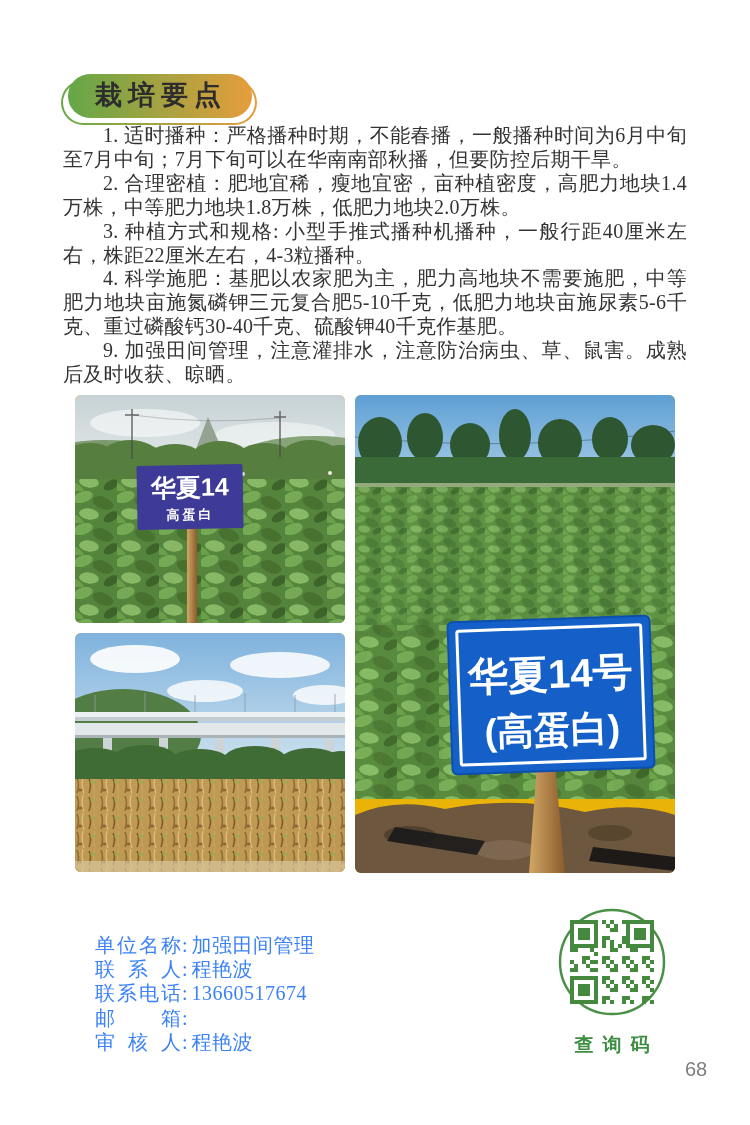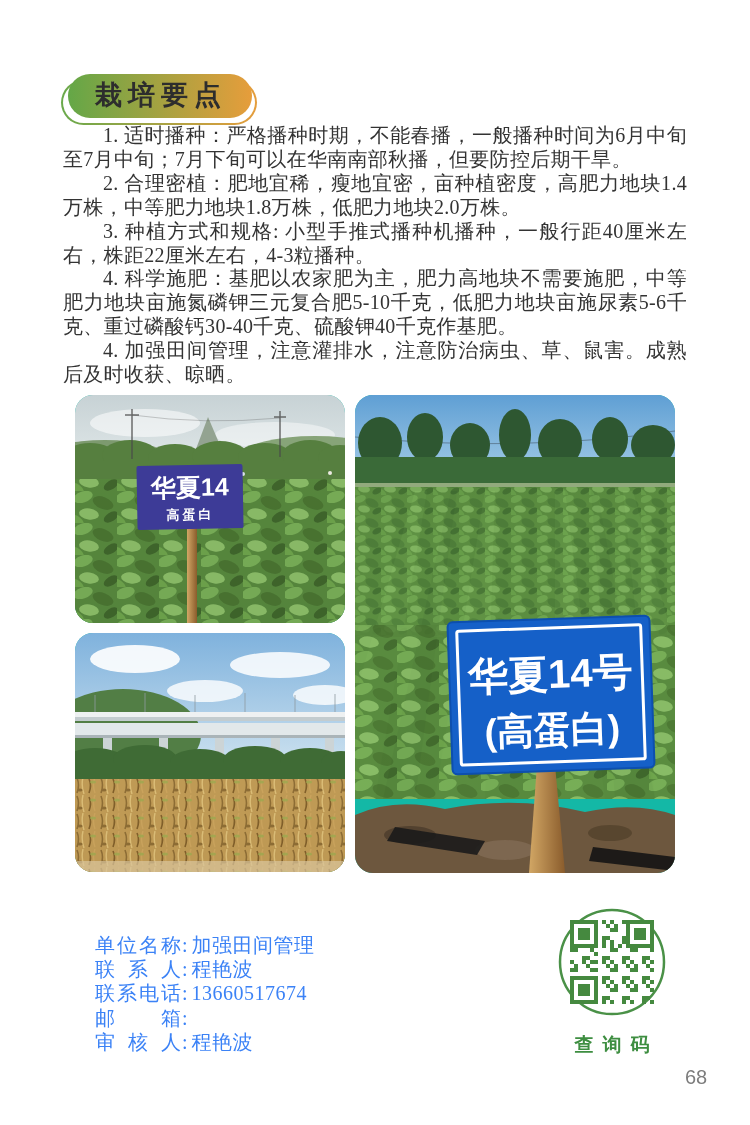--- a/index.html
+++ b/index.html
@@ -13,36 +13,36 @@
     background:linear-gradient(90deg,#69a94b,#e59d3c);}
   .badge-ring::before{content:"";position:absolute;inset:2px;border-radius:24px;background:#fff;}
   .badge{position:relative;display:inline-block;padding:8px 25px 9px 27px;border-radius:22px;
     background:linear-gradient(90deg,#64a747,#e69d3b);
     font-weight:bold;font-size:27px;line-height:1;letter-spacing:6px;color:#2d2d2d;}
   
   .body-text{position:absolute;left:63px;top:124px;width:624px;}
   .body-text p{margin:0;text-indent:2em;text-align:justify;
     font-size:20px;line-height:23.9px;letter-spacing:0.3px;color:#333;}
   
-  .photo{position:absolute;border-radius:18px;overflow:hidden;background:#14b8a6;}
+  .photo{position:absolute;border-radius:6px;overflow:hidden;background:#eab308;}
   .photo svg{display:block;}
   .sign-text{font-family:"Liberation Sans","DejaVu Sans",sans-serif;font-weight:bold;fill:#ffffff;}
   
   .contact{position:absolute;left:95px;top:932px;}
   .c-row{display:flex;align-items:baseline;height:24.2px;font-size:20px;color:#3b82f6;}
   .c-label{display:inline-block;width:86px;text-align:justify;text-align-last:justify;}
   .c-colon{margin:0 4px 0 1px;}
   .c-value{letter-spacing:0.5px;}
   
   .qr-block{position:absolute;left:556px;top:906px;width:112px;text-align:center;}
   .qr-label{margin-top:10px;font-weight:bold;font-size:19px;letter-spacing:9px;
     padding-left:9px;color:#3e8e41;}
   
   .page-num{position:absolute;left:676px;top:1058px;width:40px;text-align:center;
-    font-family:"Liberation Sans","DejaVu Sans",sans-serif;font-size:20px;color:#7d7d7d;margin-top:8px;}
+    font-family:"Liberation Sans","DejaVu Sans",sans-serif;font-size:20px;color:#7d7d7d;}
 </style>
 </head>
 <body>
 
 <div class="page">
 
   <svg width="0" height="0" style="position:absolute" aria-hidden="true">
     <defs>
       <linearGradient id="sky1" x1="0" y1="0" x2="0" y2="1">
         <stop offset="0" stop-color="#c7d2d5"></stop>
@@ -103,21 +103,21 @@
   <div class="badge-wrap" style="left:68px;top:74px;">
     <div class="badge-ring"></div>
     <div class="badge">栽培要点</div>
   </div>
 
   <div class="body-text">
     <p>1. 适时播种：严格播种时期，不能春播，一般播种时间为6月中旬至7月中旬；7月下旬可以在华南南部秋播，但要防控后期干旱。</p>
     <p>2. 合理密植：肥地宜稀，瘦地宜密，亩种植密度，高肥力地块1.4万株，中等肥力地块1.8万株，低肥力地块2.0万株。</p>
     <p>3. 种植方式和规格: 小型手推式播种机播种，一般行距40厘米左右，株距22厘米左右，4-3粒播种。</p>
     <p>4. 科学施肥：基肥以农家肥为主，肥力高地块不需要施肥，中等肥力地块亩施氮磷钾三元复合肥5-10千克，低肥力地块亩施尿素5-6千克、重过磷酸钙30-40千克、硫酸钾40千克作基肥。</p>
-    <p>4. 加强田间管理，注意灌排水，注意防治病虫、草、鼠害。成熟后及时收获、晾晒。</p>
+    <p>9. 加强田间管理，注意灌排水，注意防治病虫、草、鼠害。成熟后及时收获、晾晒。</p>
   </div>
 
   <div class="photo" style="left:75px;top:395px;width:270px;height:228px;">
     <svg width="270" height="228" viewBox="0 0 270 228">
       <rect width="270" height="95" fill="url(#sky1)"></rect>
       <ellipse cx="70" cy="28" rx="55" ry="14" fill="#ffffff" opacity="0.55"></ellipse>
       <ellipse cx="200" cy="40" rx="60" ry="13" fill="#ffffff" opacity="0.45"></ellipse>
       <polygon points="118,62 133,22 150,62" fill="#93a391"></polygon>
       <ellipse cx="30" cy="62" rx="62" ry="17" fill="#7d9a6f"></ellipse>
       <ellipse cx="240" cy="60" rx="72" ry="19" fill="#87a478"></ellipse>

